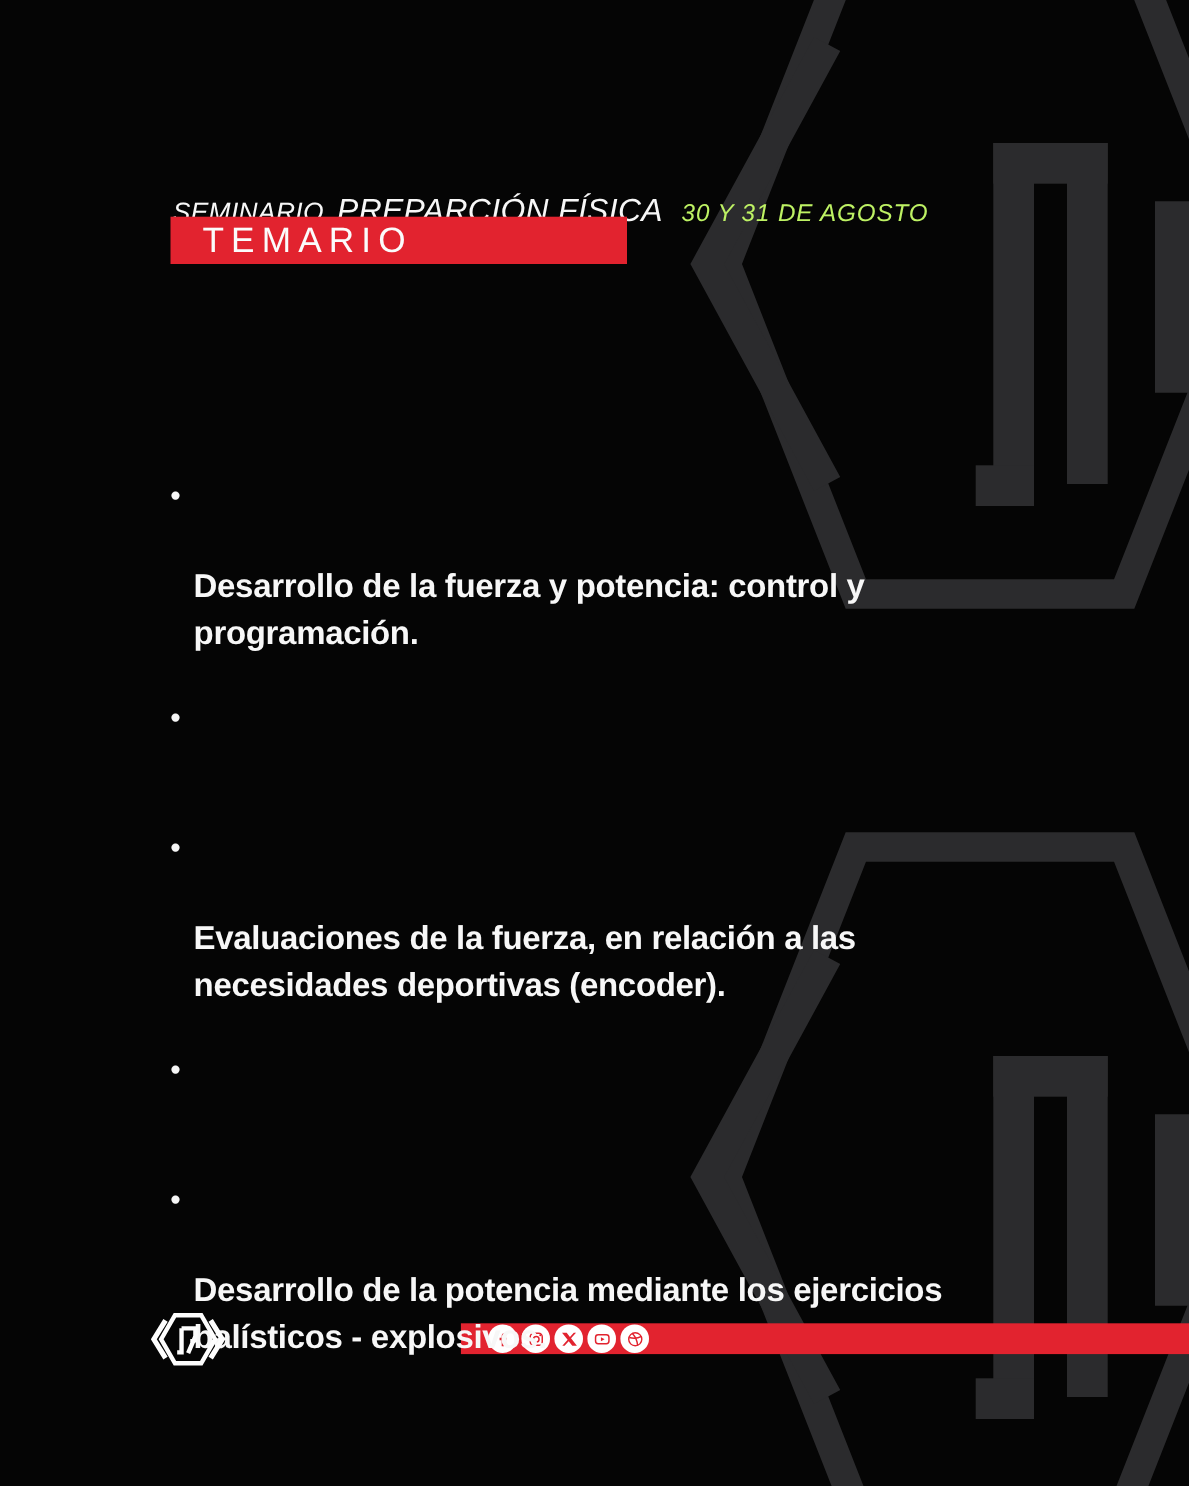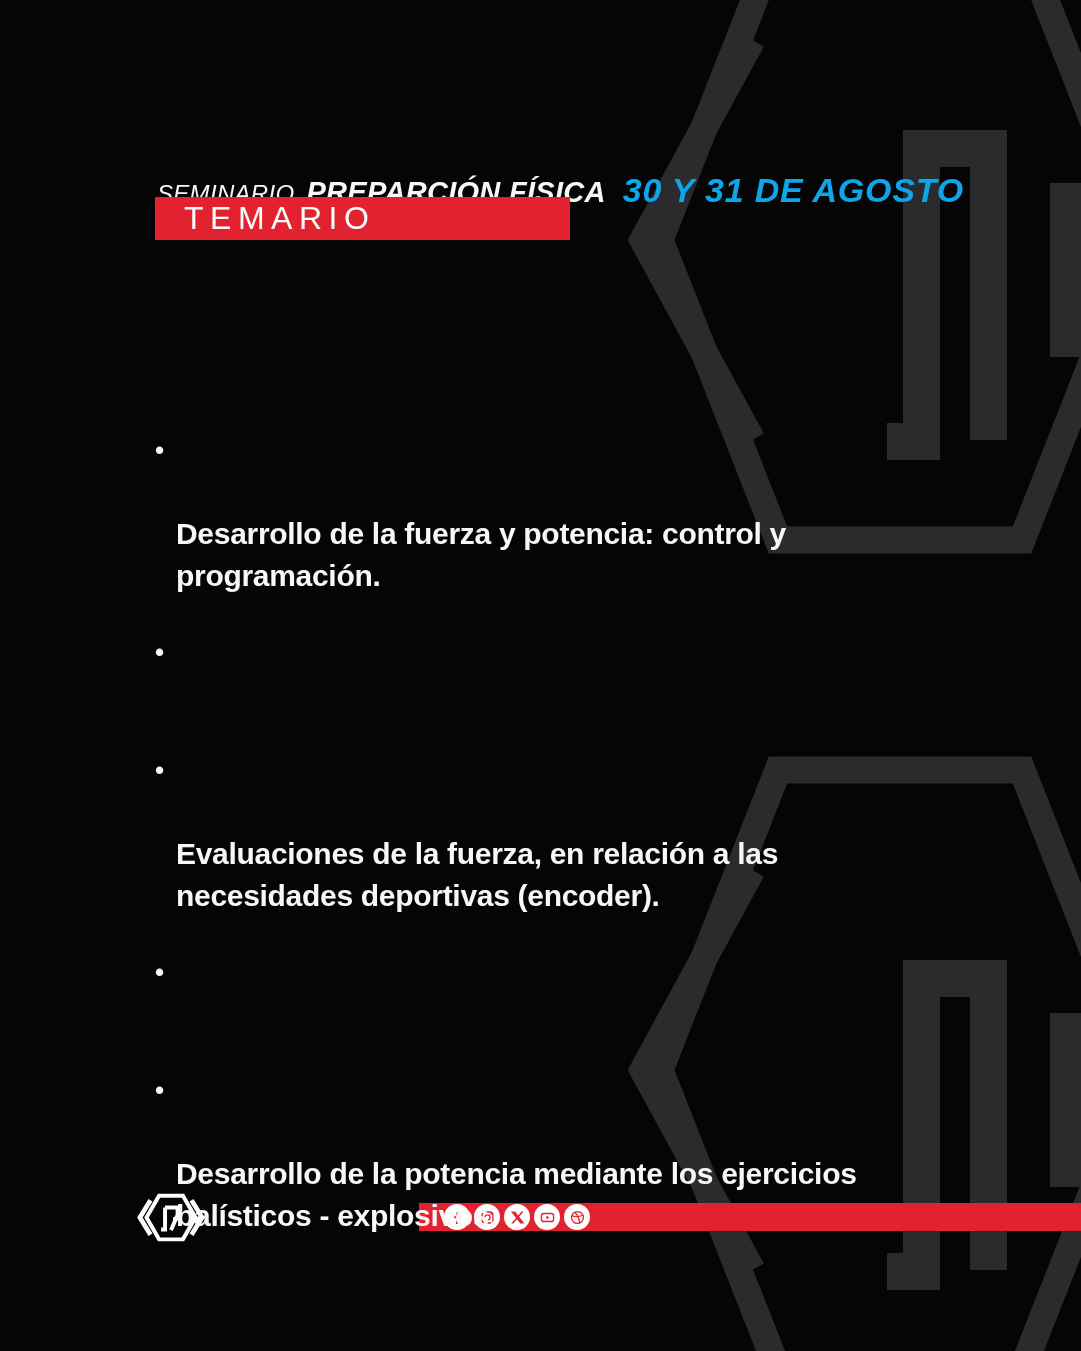--- a/index.html
+++ b/index.html
@@ -8,22 +8,22 @@
     background:#050505;font-family:"Liberation Sans",sans-serif;
   }
   
   .watermark{position:absolute;inset:0;z-index:0;}
   
   .headline{
     position:absolute;left:157px;top:146px;z-index:2;
     display:flex;align-items:baseline;white-space:nowrap;line-height:34px;
   }
   .kicker{font-size:24px;font-weight:400;font-style:italic;color:#f7f7f7;letter-spacing:.3px;}
-  .title{font-size:29px;font-weight:700;font-style:italic;color:#f7f7f7;margin-left:12px;letter-spacing:.3px;margin-top:29px;}
-  .dates{font-size:34px;font-weight:700;font-style:italic;color:#0ea5e9;margin-left:17px;letter-spacing:.8px;}
+  .title{font-size:29px;font-weight:400;font-style:italic;color:#f7f7f7;margin-left:12px;letter-spacing:.3px;margin-top:29px;}
+  .dates{font-size:22px;font-weight:400;font-style:italic;color:#bef264;margin-left:17px;letter-spacing:.8px;}
   .section-band{
     position:absolute;left:155px;top:197px;width:415px;height:43px;z-index:2;
     background:#e2232f;display:flex;align-items:center;box-sizing:border-box;padding-left:29px;
   }
   .section-band span{color:#fbfbfb;font-size:32px;font-weight:400;letter-spacing:6.5px;}
   
   .topics{
     position:absolute;left:155px;top:429px;width:840px;z-index:2;
     list-style:none;margin:0;padding:0;
   }

